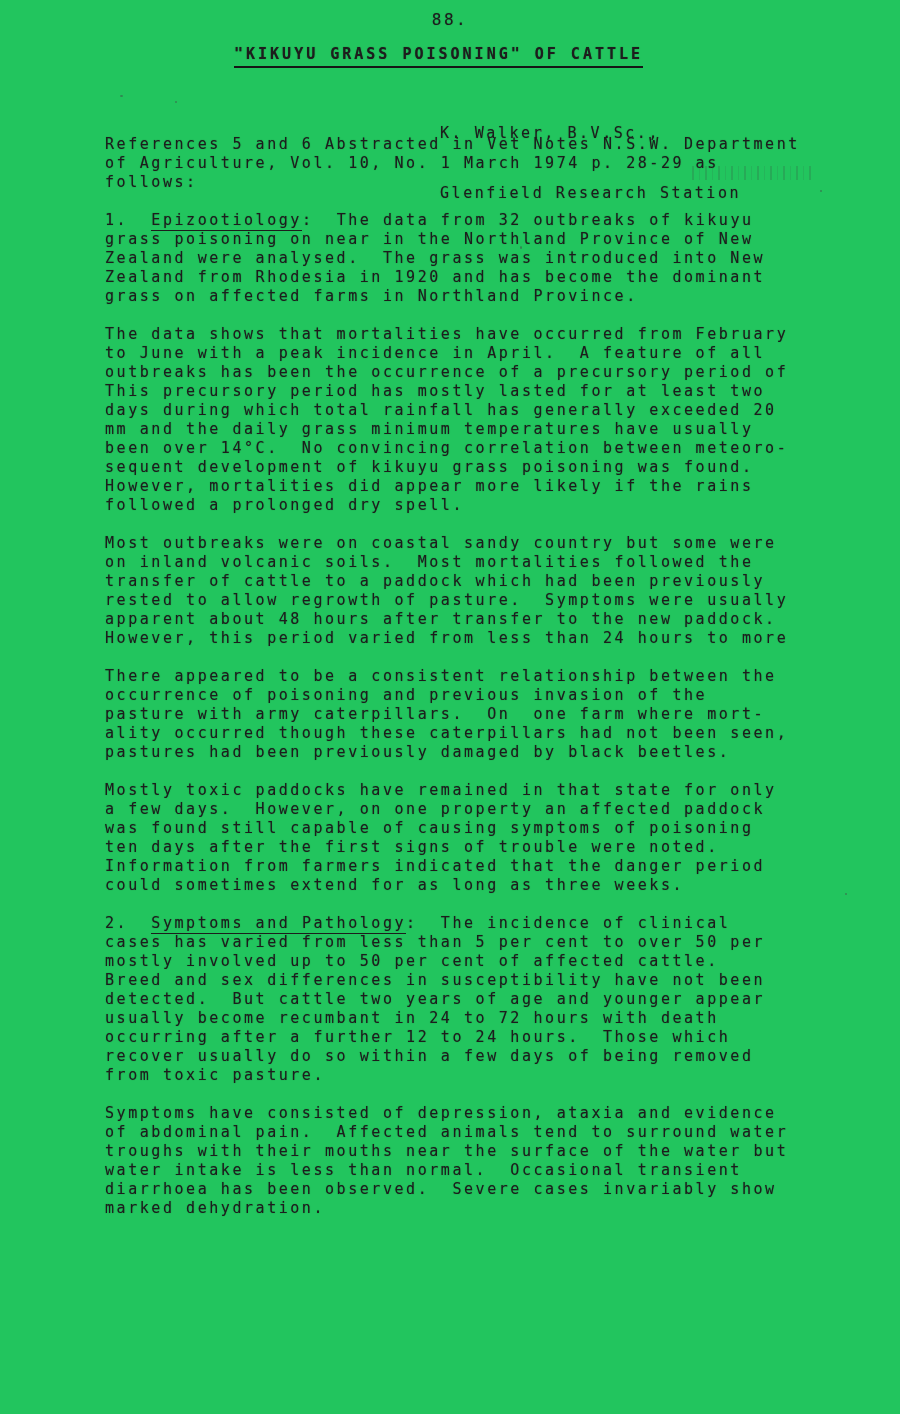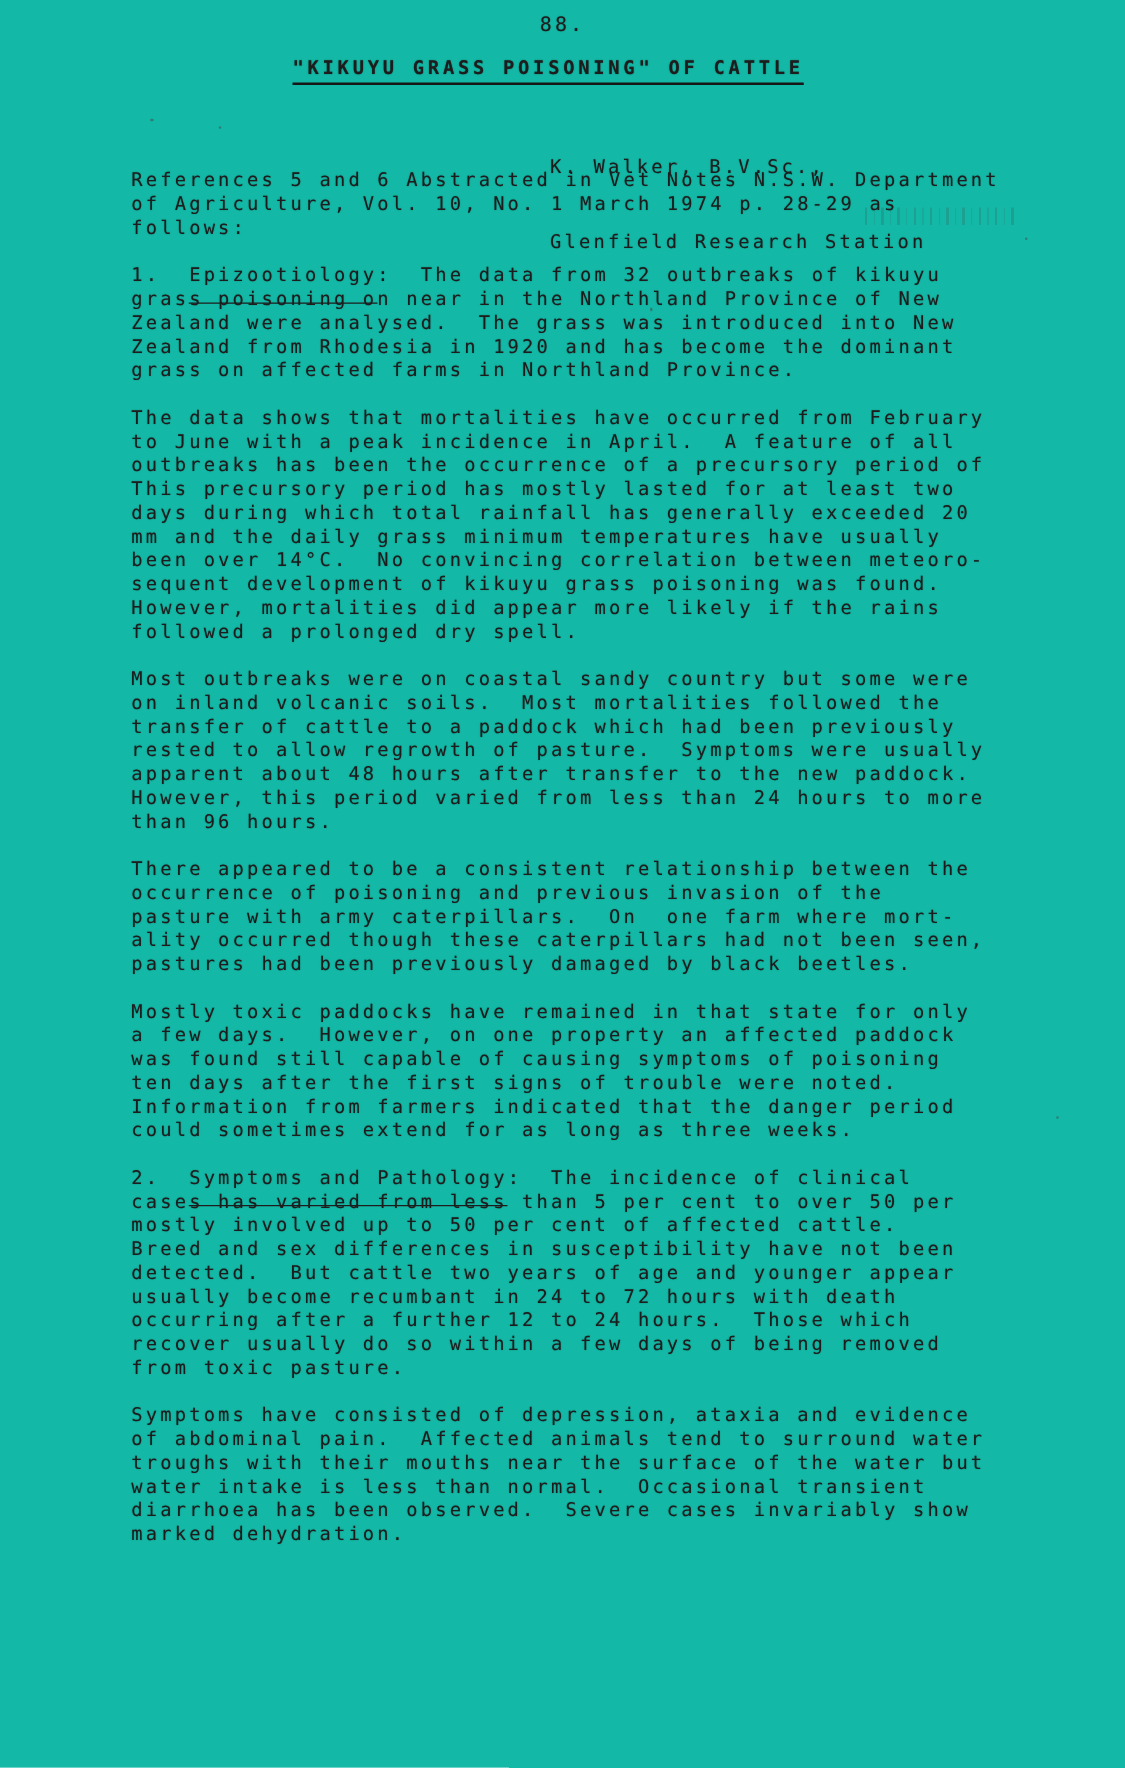--- a/index.html
+++ b/index.html
@@ -4,21 +4,21 @@
 <style>
   html, body { margin: 0; padding: 0; }
   body {
     width: 900px; height: 1414px;
     background: #ffffff;
     overflow: hidden;
   }
   #page {
     position: relative;
     width: 900px; height: 1414px;
-    background: #14b8a6;
+    background: #22c55e;
     font-family: "DejaVu Sans Mono", "Liberation Mono", monospace;
     color: #1d1d1d;
   }
   .tw {
     font-size: 15px;
     letter-spacing: 2.55px;
     text-shadow: 0 0 1px rgba(25,25,25,0.45);
   }
   #page-number {
     position: absolute;
@@ -47,21 +47,21 @@
     position: absolute;
     top: 135px; left: 105px;
     width: 740px;
     line-height: 19px;
   }
   .para { margin: 0 0 19px 0; }
   .para:last-child { margin-bottom: 0; }
   .line { white-space: pre; }
   .u {
     border-bottom: 1.8px solid #1d1d1d;
-    padding-bottom: 13px;
+    padding-bottom: 1px;
   }
   
   #scan-noise { position: absolute; top: 0; left: 0; width: 900px; height: 1414px; pointer-events: none; }
   .smudge {
     position: absolute;
     top: 166px; left: 692px;
     width: 120px; height: 14px;
     background: repeating-linear-gradient(90deg,
       rgba(60,60,60,0.35) 0 2px, rgba(0,0,0,0) 2px 7px,
       rgba(60,60,60,0.22) 7px 8px, rgba(0,0,0,0) 8px 13px);
@@ -111,21 +111,20 @@
         <div class="line">However, mortalities did appear more likely if the rains</div>
         <div class="line">followed a prolonged dry spell.</div>
       </div>
       <div class="para">
         <div class="line">Most outbreaks were on coastal sandy country but some were</div>
         <div class="line">on inland volcanic soils.  Most mortalities followed the</div>
         <div class="line">transfer of cattle to a paddock which had been previously</div>
         <div class="line">rested to allow regrowth of pasture.  Symptoms were usually</div>
         <div class="line">apparent about 48 hours after transfer to the new paddock.</div>
         <div class="line">However, this period varied from less than 24 hours to more</div>
-        <div class="line">than 96 hours.</div>
       </div>
       <div class="para">
         <div class="line">There appeared to be a consistent relationship between the</div>
         <div class="line">occurrence of poisoning and previous invasion of the</div>
         <div class="line">pasture with army caterpillars.  On  one farm where mort-</div>
         <div class="line">ality occurred though these caterpillars had not been seen,</div>
         <div class="line">pastures had been previously damaged by black beetles.</div>
       </div>
       <div class="para">
         <div class="line">Mostly toxic paddocks have remained in that state for only</div>

